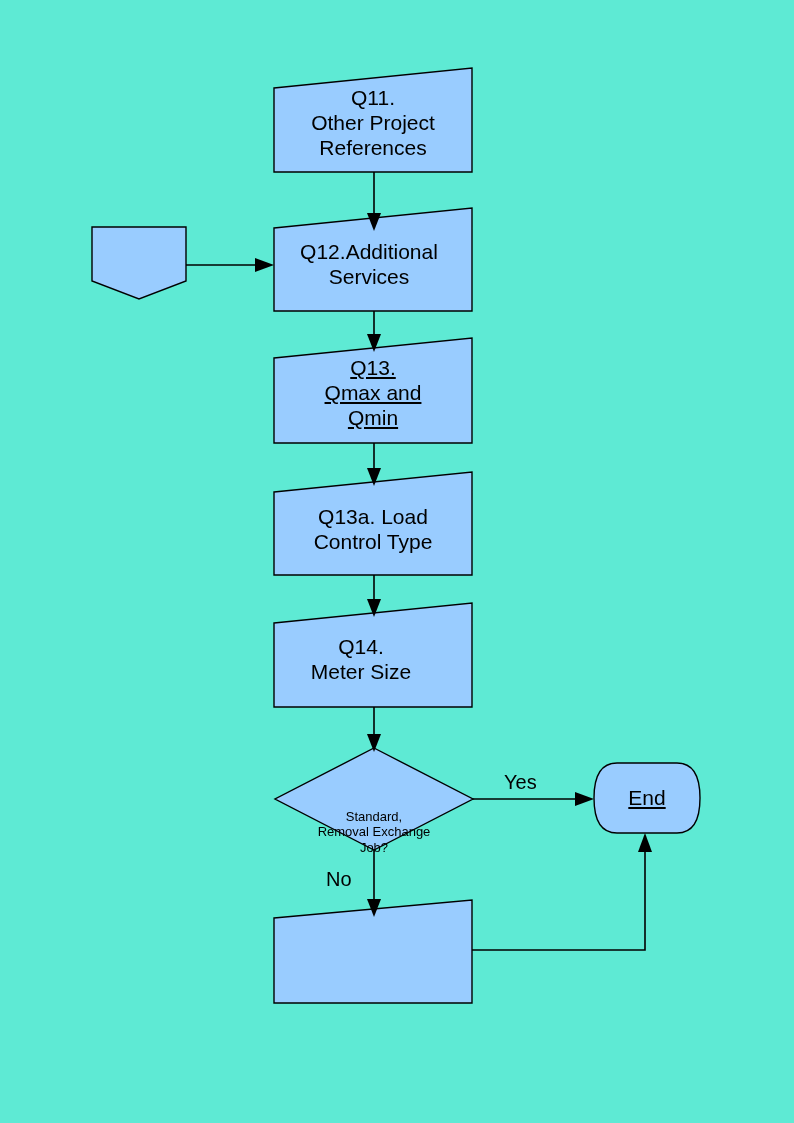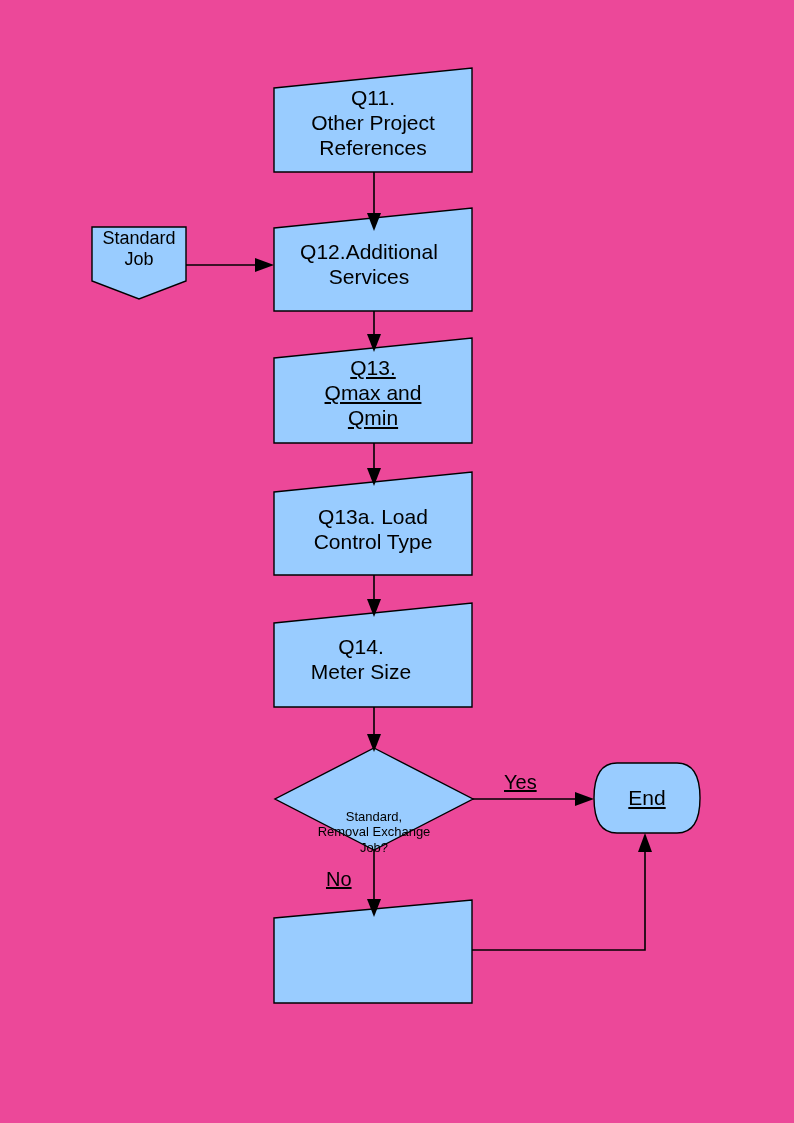--- a/index.html
+++ b/index.html
@@ -10,21 +10,21 @@
   body {
     width: 794px;
     height: 1123px;
     font-family: "Liberation Sans", sans-serif;
     overflow: hidden;
   }
   #flowchart-canvas {
     position: relative;
     width: 794px;
     height: 1123px;
-    background: #ec4899;
+    background: #5eead4;
   }
   svg.diagram-layer {
     position: absolute;
     left: 0;
     top: 0;
     width: 794px;
     height: 1123px;
   }
   .node-shape {
     fill: #99ccff;
@@ -52,21 +52,20 @@
     font-weight: 400;
   }
   .label-lg { font-size: 21px; }
   .label-md { font-size: 18px; }
   .label-sm { font-size: 13px; margin-top: 39px; }
   .edge-label {
     position: absolute;
     color: #000000;
     font-family: "Liberation Sans", sans-serif;
     font-size: 20px;
-    text-decoration: underline;
   }
 </style>
 </head>
 <body>
 
 <div id="flowchart-canvas">
 
   <svg class="diagram-layer" viewBox="0 0 794 1123">
 
     <polygon class="node-shape" points="274,88 472,68 472,172 274,172"></polygon>
@@ -113,22 +112,20 @@
 
     <polyline class="connector" points="472,950 645,950 645,848"></polyline>
     <polygon class="arrowhead" points="645,833 638,852 652,852"></polygon>
 
   </svg>
 
   <div class="node-label label-lg" style="left:274px; top:86px; width:198px;">Q11.
 Other Project
 References</div>
 
-  <div class="node-label label-md" style="left:92px; top:228px; width:94px;">Standard
-Job</div>
 
   <div class="node-label label-lg" style="left:274px; top:240px; width:190px;">Q12.Additional
 Services</div>
 
   <div class="node-label label-lg" style="left:274px; top:356px; width:198px;text-decoration:underline;">Q13.
 Qmax and
 Qmin</div>
 
   <div class="node-label label-lg" style="left:274px; top:505px; width:198px;">Q13a. Load
 Control Type</div>

